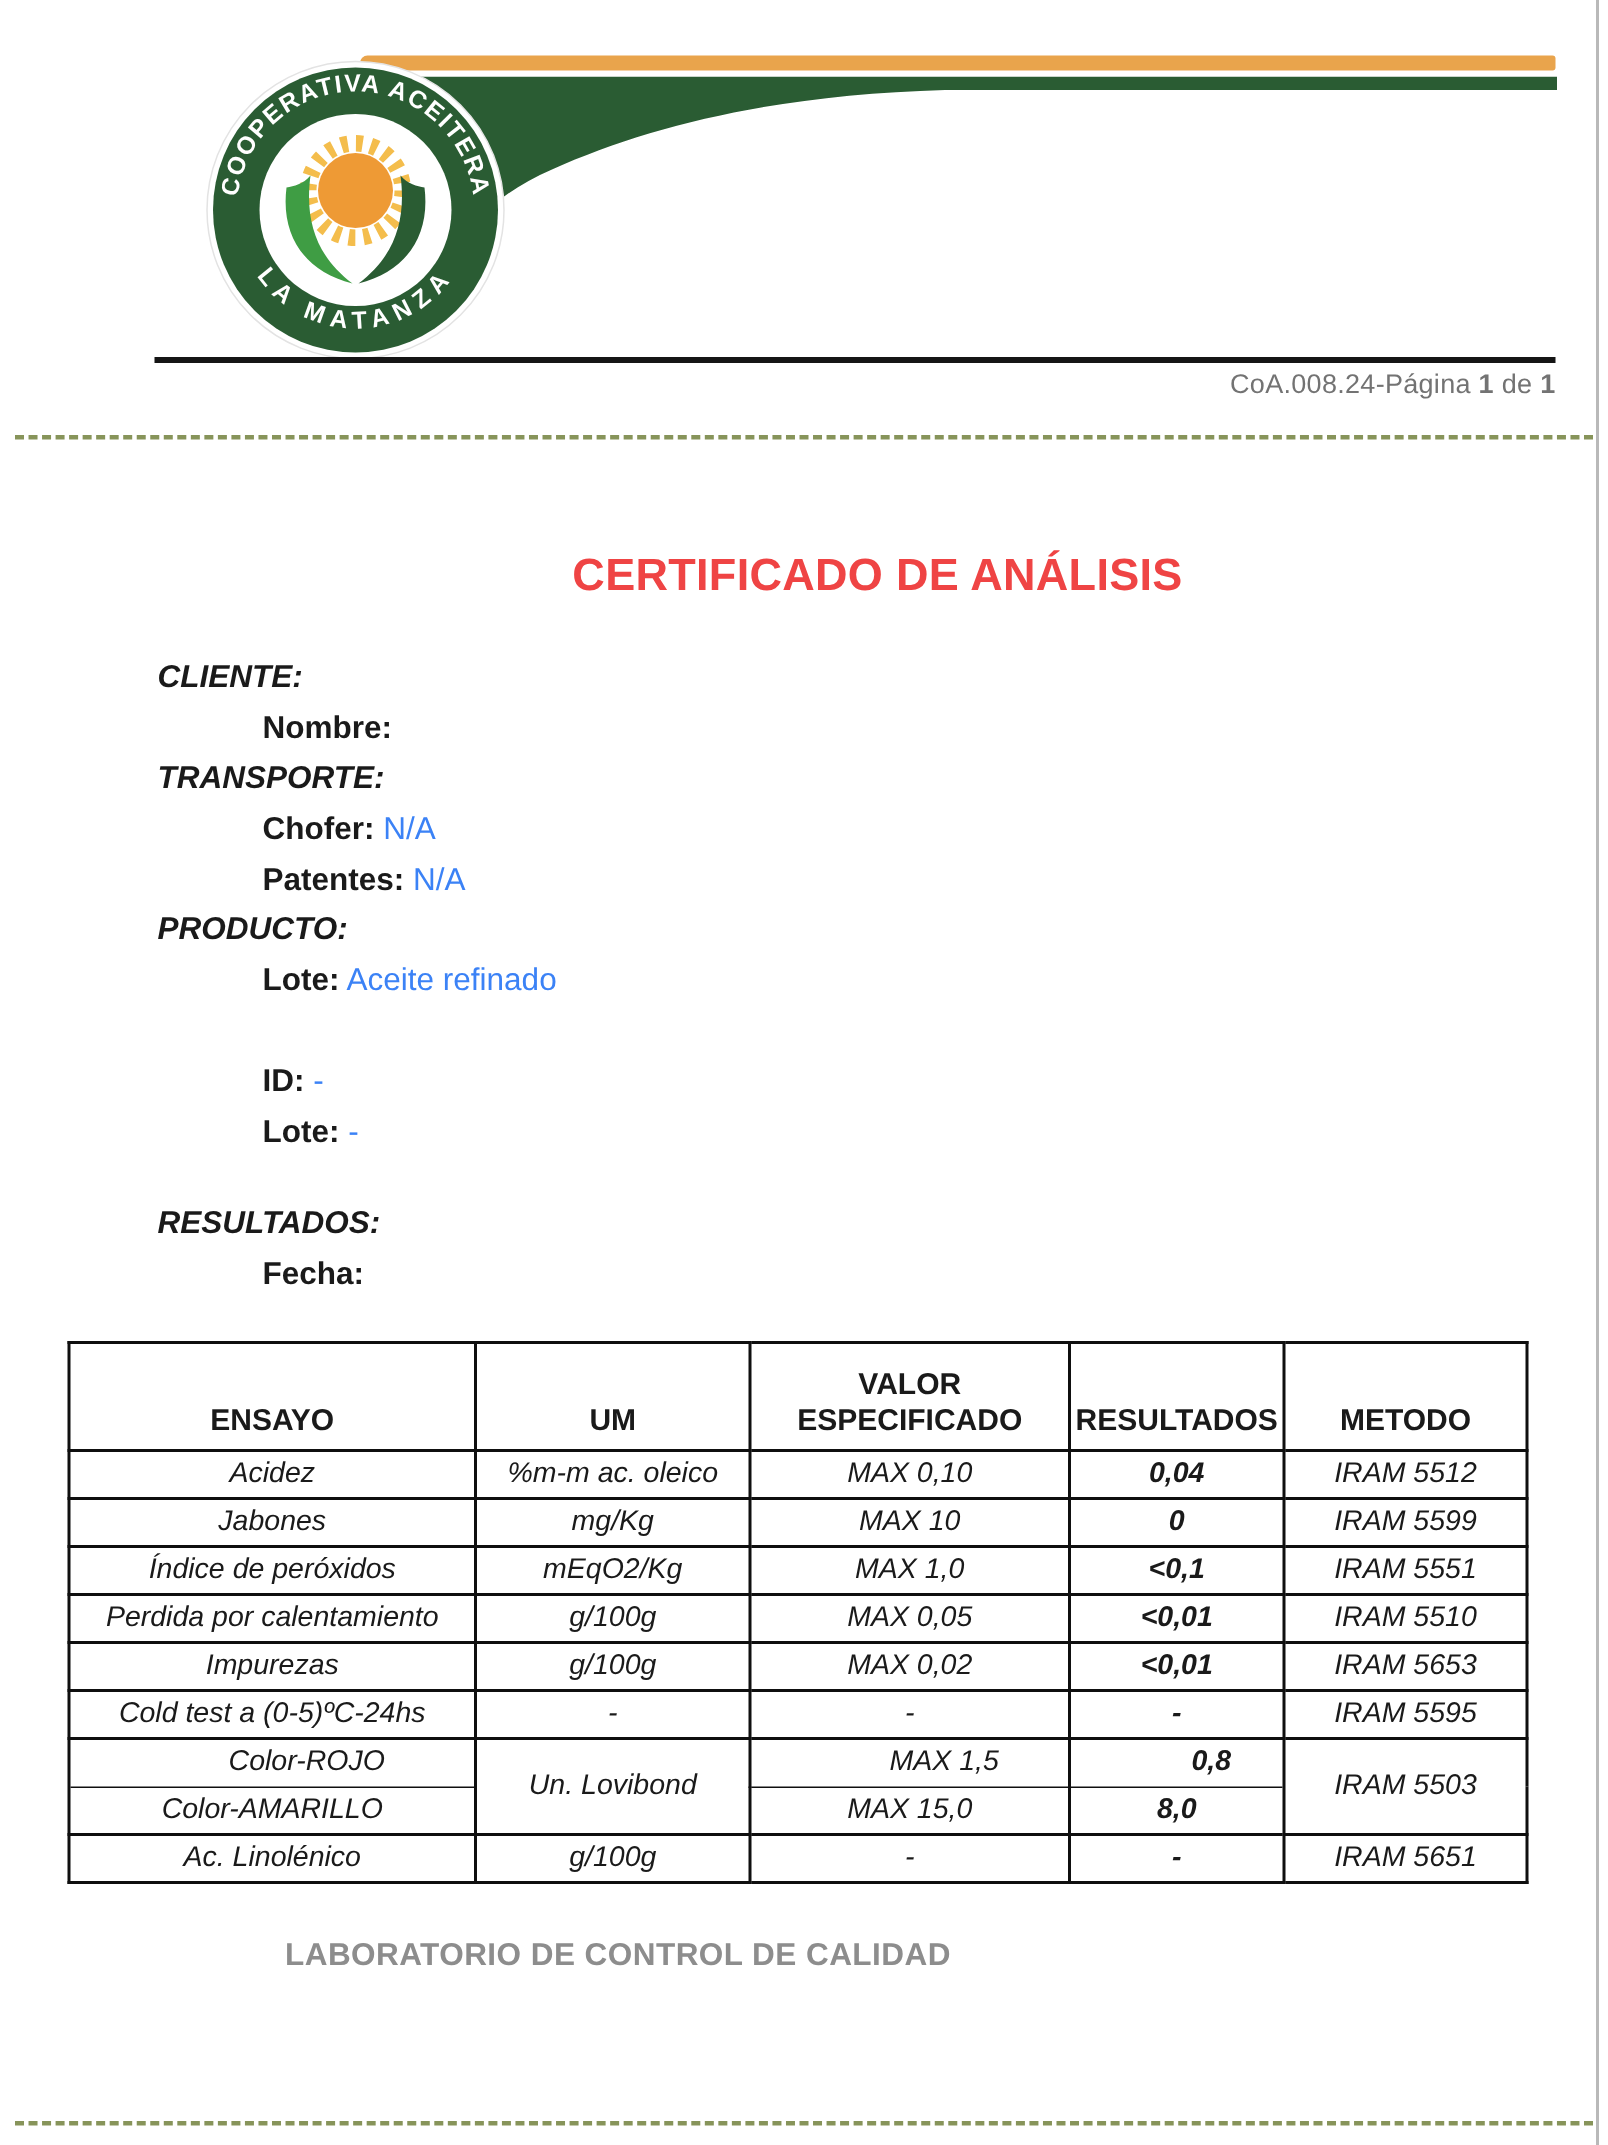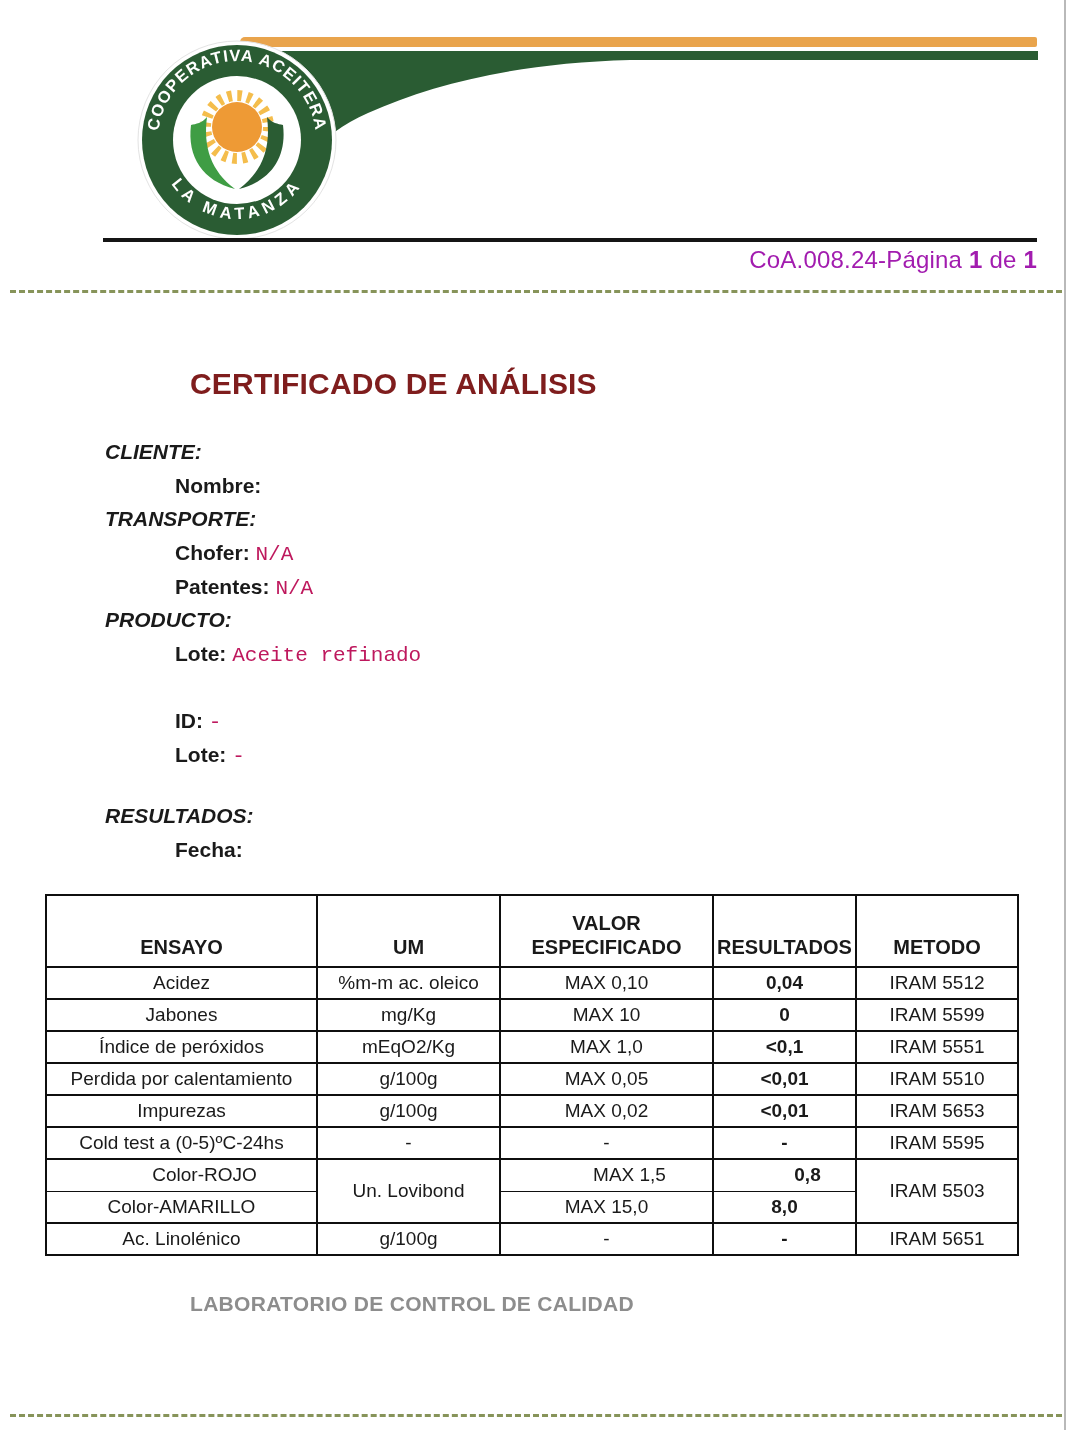--- a/index.html
+++ b/index.html
@@ -34,22 +34,22 @@
   }
   .black-rule {
     position: absolute;
     left: 103px; top: 238px;
     width: 934px; height: 4px;
     background: #151515;
   }
   .doc-ref {
     position: absolute;
     top: 246px; right: 35px;
-    font-size: 24px;
-    color: #a21caf;
+    font-size: 18px;
+    color: #737373;
     letter-spacing: 0.2px;
   }
   .doc-ref b { font-weight: bold; }
 
   .dashed-sep {
     position: absolute;
     left: 10px; right: 10px;
     border-top: 3px dashed #87945A;
   }
   .dashed-top { top: 290px; }
@@ -60,37 +60,38 @@
     left: 1064px; top: 0;
     width: 2px; height: 1430px;
     background: #b9b9b9;
   }
 
   
   .doc-title {
     position: absolute;
     left: 190px; top: 367px;
     width: 790px;
+    text-align: center;
     font-size: 30px;
     font-weight: bold;
     letter-spacing: 0.2px;
-    color: #7f1d1d;
+    color: #ef4444;
   }
 
   
   .info-line {
     position: absolute;
     left: 105px;
     font-size: 21px;
     white-space: nowrap;
   }
   .info-line.indent { left: 175px; }
   .sect-label { font-weight: bold; font-style: italic; }
   .fld-label { font-weight: bold; }
-  .fld-value { font-weight: normal; color: #be185d; font-family: Liberation Mono, monospace; }
+  .fld-value { font-weight: normal; color: #3b82f6; }
 
   
   .results-table {
     position: absolute;
     left: 45px; top: 894px;
     width: 972px;
     border-collapse: collapse;
     table-layout: fixed;
   }
   .results-table th, .results-table td {
@@ -105,20 +106,21 @@
     font-size: 20px;
     font-weight: bold;
     line-height: 24px;
   }
   .results-table td {
     height: 32px;
     vertical-align: middle;
     font-size: 19px;
     font-weight: normal;
     padding: 1px 2px;
+    font-style: italic;
   }
   .results-table td.result-cell { font-weight: bold; margin-top: 21px; }
   .hdr-line { display: block; }
   tr.row-thin-bottom td.thin { border-bottom-width: 1px; padding-left: 48px; }
   tr.row-thin-top td.thin { border-top-width: 1px; }
 
   
   .lab-footer {
     position: absolute;
     left: 190px; top: 1292px;

